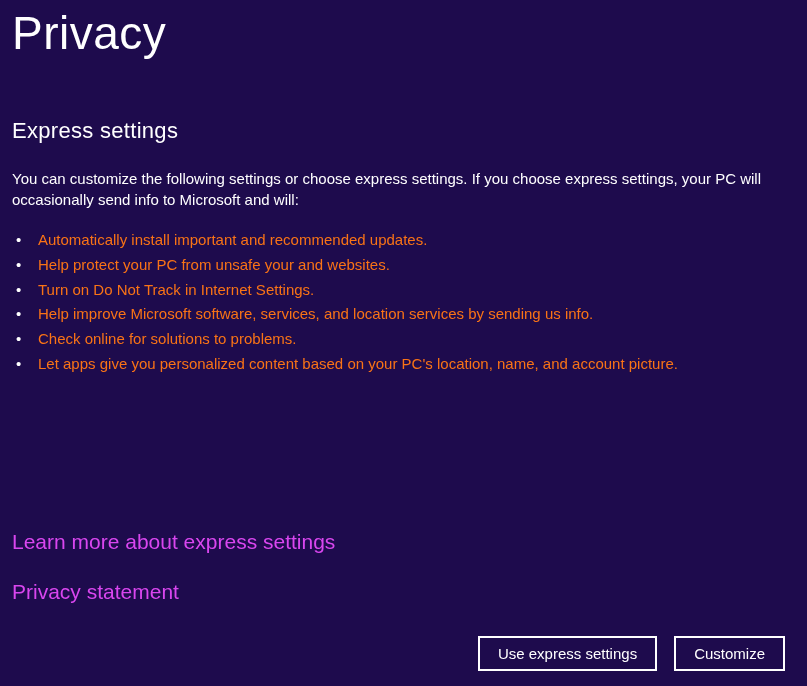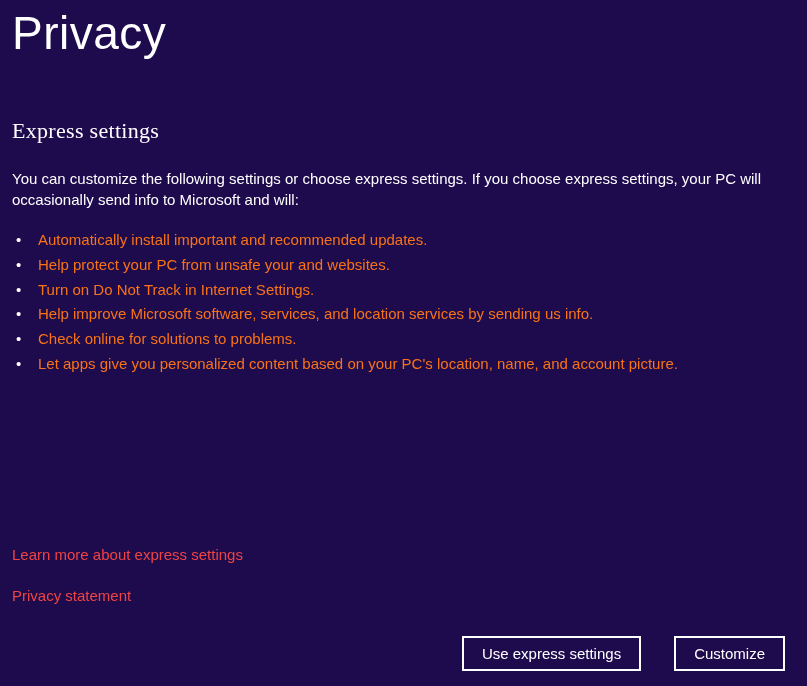--- a/index.html
+++ b/index.html
@@ -28,21 +28,20 @@
       color: #ffffff;
       padding-top: 6px;
       letter-spacing: 0.5px;
     }
     .section-title {
       font-size: 22px;
       font-weight: 300;
       color: #ffffff;
       margin-top: 58px;
       letter-spacing: 0.3px;
-      font-family: Liberation Serif, serif;
     }
     .description {
       font-size: 15px;
       color: #ffffff;
       margin-top: 24px;
       line-height: 1.4;
       font-weight: 400;
     }
     .bullet-list {
       list-style: none;
@@ -62,35 +61,35 @@
       left: 4px;
       color: #ffffff;
     }
     .links {
       position: absolute;
       left: 12px;
       bottom: 80px;
     }
     .link {
       display: block;
-      font-size: 15px;
-      color: #ef4444;
+      font-size: 21px;
+      color: #d946ef;
       text-decoration: none;
       cursor: pointer;
       line-height: 1.4;
     }
     .link + .link {
       margin-top: 20px;
     }
     .button-row {
       position: absolute;
       right: 22px;
       bottom: 15px;
       display: flex;
-      gap: 33px;
+      gap: 17px;
     }
     .btn {
       background: transparent;
       border: 2px solid #ffffff;
       color: #ffffff;
       font-size: 15px;
       font-family: inherit;
       padding: 7px 18px;
       cursor: pointer;
       font-weight: 400;

